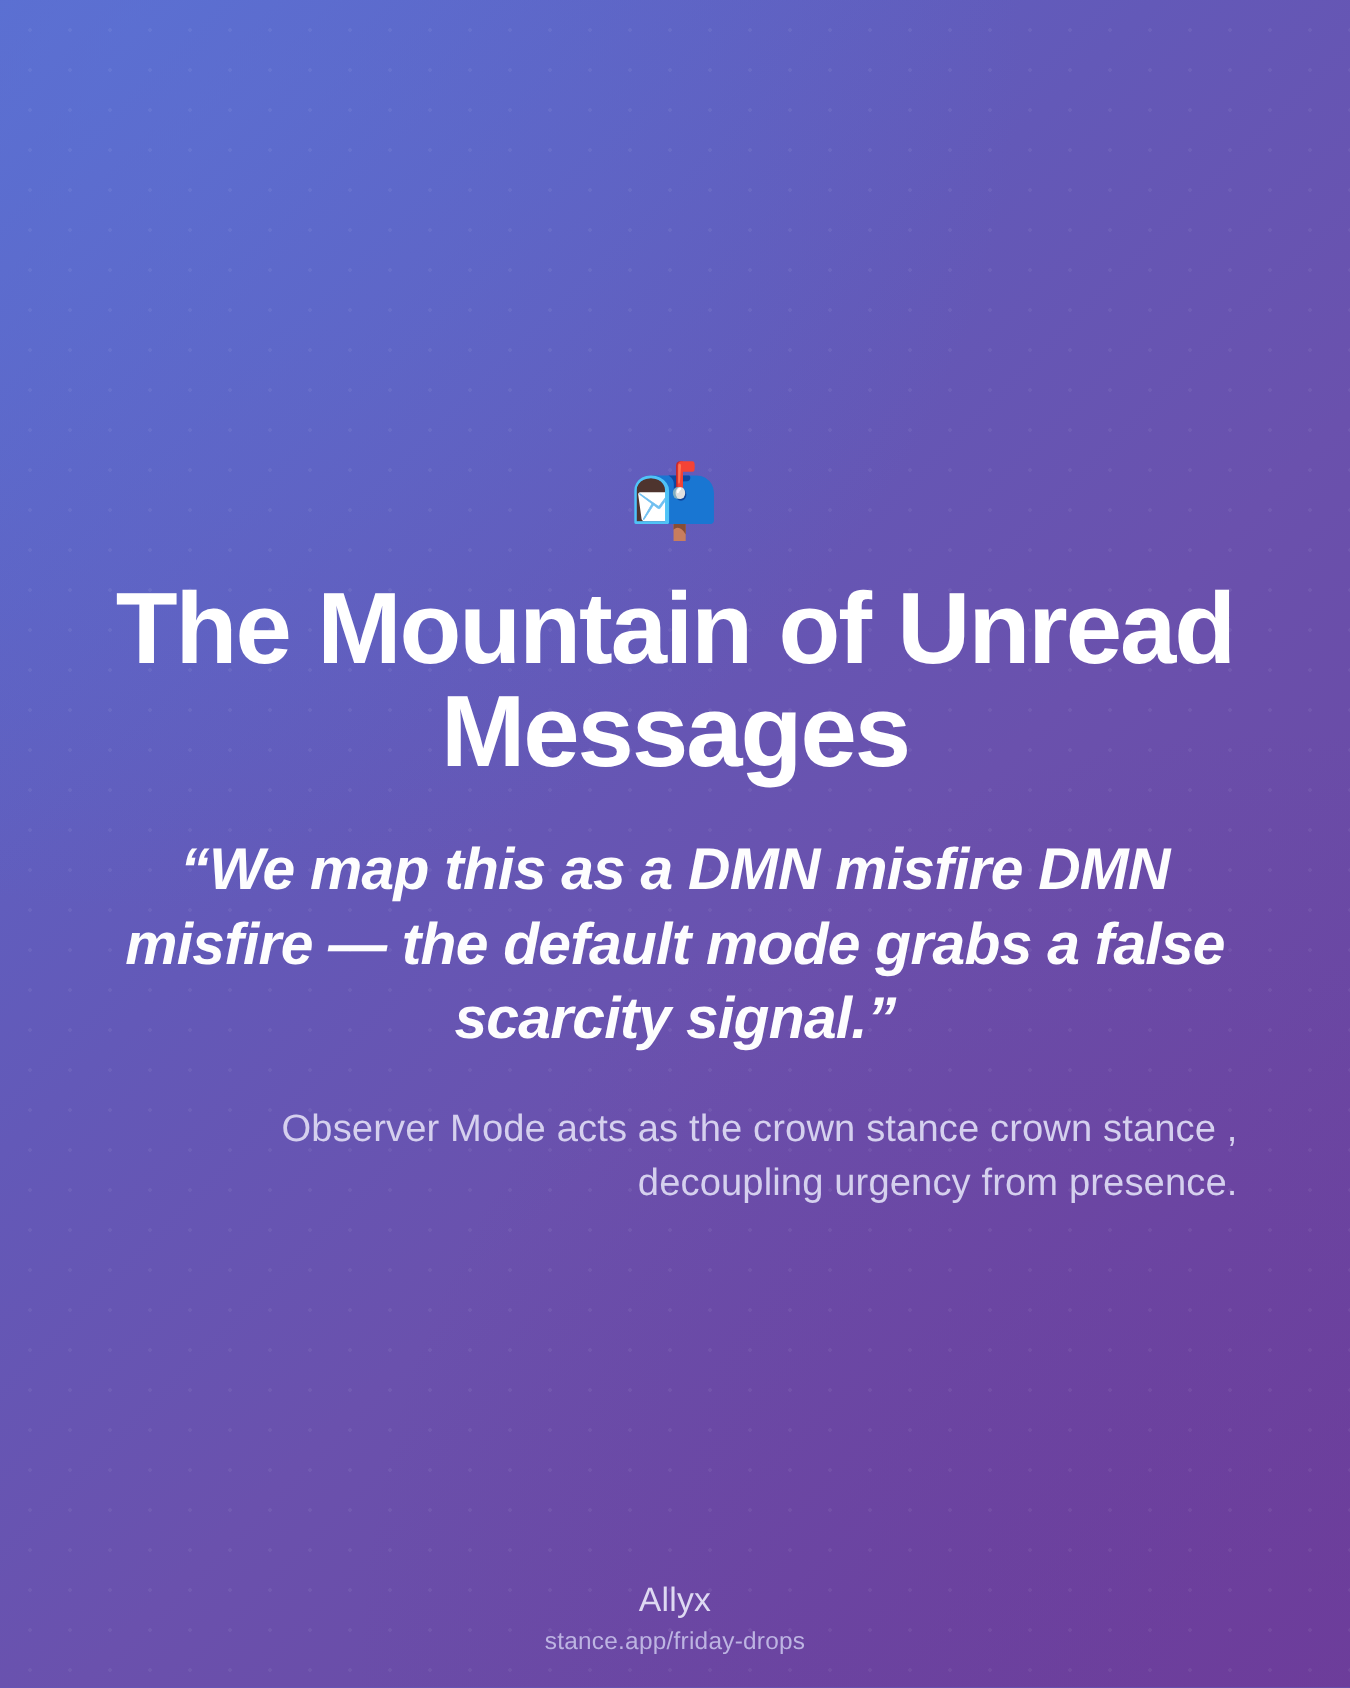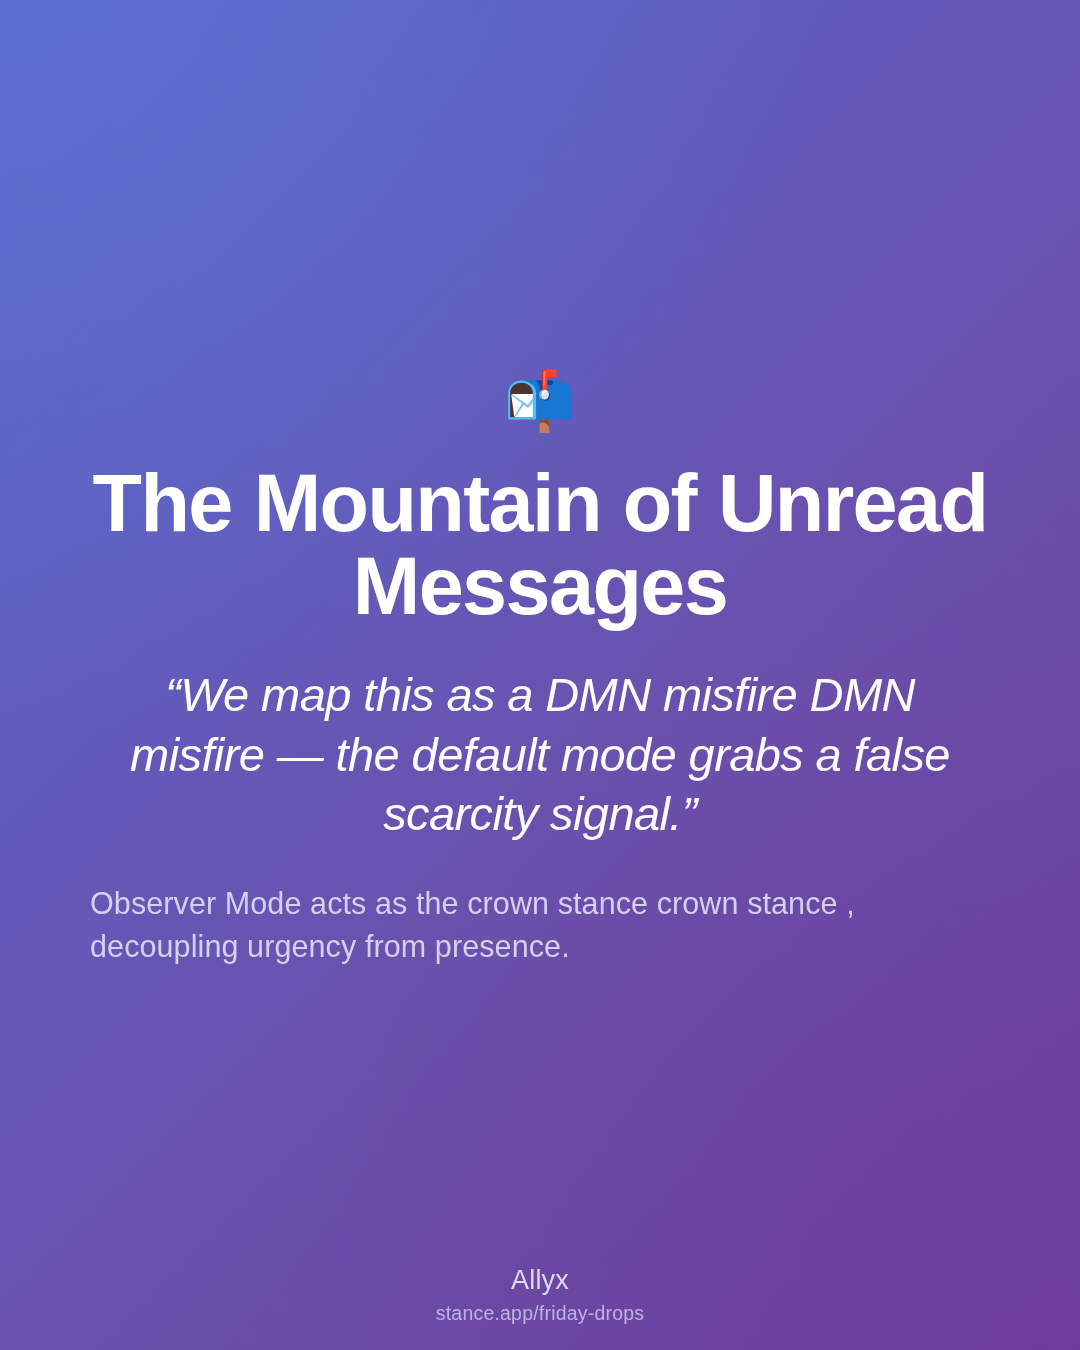--- a/index.html
+++ b/index.html
@@ -87,29 +87,29 @@
     word-spacing:1px;
   }
 
   #quote {
     margin-top:36px;
     width:890px;
     text-align:center;
     color:#fdfdfe;
     font-size:47px;
     line-height:1.27;
-    font-weight:400;
+    font-weight:700;
     font-style:italic;
     letter-spacing:-0.6px;
   }
 
   #subtext {
     margin-top:38px;
     width:900px;
-    text-align:left;
+    text-align:right;
     color:#d5d0ee;
     font-size:30.5px;
     line-height:1.42;
     font-weight:400;
     letter-spacing:0.1px;
   }
 
   #footer {
     position:absolute;
     left:0;

